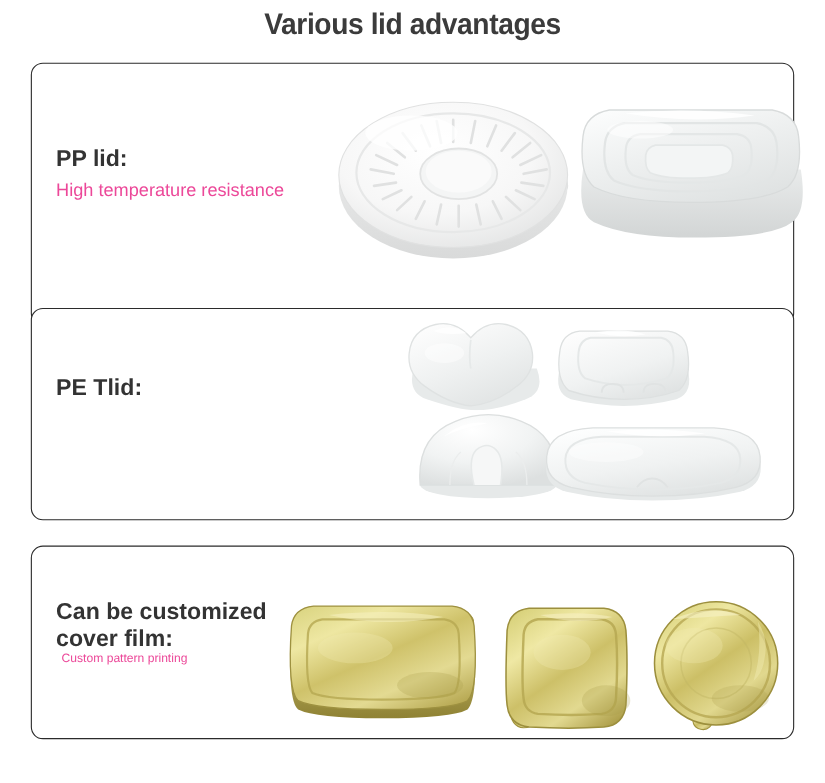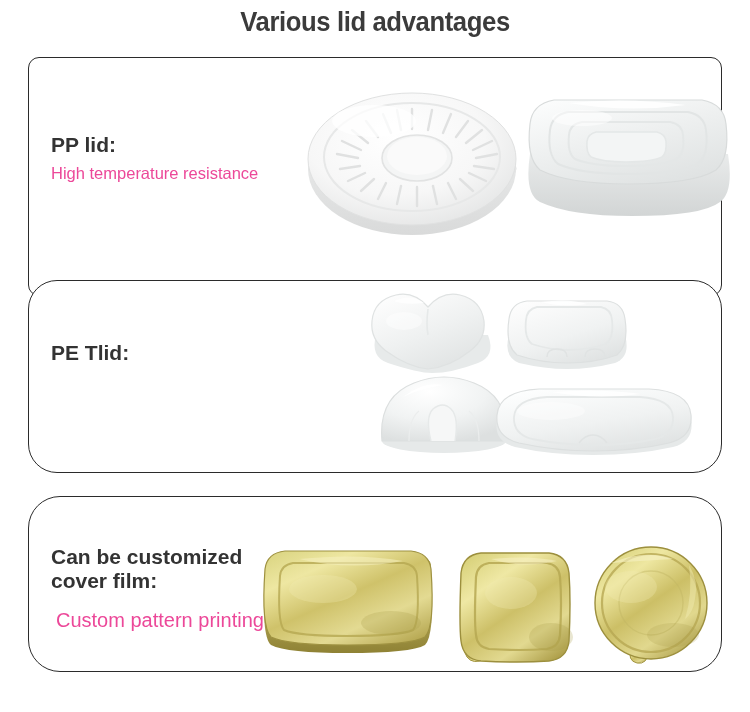--- a/index.html
+++ b/index.html
@@ -24,22 +24,22 @@
   .panel{
     position:absolute;
     left:28px;
     width:694px;
     border:1px solid #2b2b2b;
     border-radius:11px;
     background:#ffffff;
     box-sizing:border-box;
   }
   #panel-pp{ top:57px;  height:239px; }
-  #panel-pe{ top:280px; height:193px;border-radius:29px; }
-  #panel-film{ top:496px; height:176px;border-radius:32px; }
+  #panel-pe{ top:280px; height:193px; }
+  #panel-film{ top:496px; height:176px; }
 
   .panel-text{
     position:absolute;
     left:22px;
     color:#3a3a3a;
   }
   .panel-heading{
     font-size:21px;
     font-weight:bold;
     color:#333333;
@@ -50,21 +50,21 @@
     font-size:16.5px;
     font-weight:normal;
     color:#ec4899;
     line-height:1.42;
     white-space:pre-line;
     margin-top:5px;
   }
   #pp-text{ top:75px; }
   #pe-text{ top:60px; }
   #film-text{ top:48px; }
-  #film-text .panel-sub{ margin-top:14px; padding-left:5px; font-size:20px;}
+  #film-text .panel-sub{ margin-top:0; padding-left:5px; font-size:11px;}
 
   .art{
     position:absolute;
     pointer-events:none;
   }
   svg{display:block;}
 </style>
 </head>
 <body>
 

